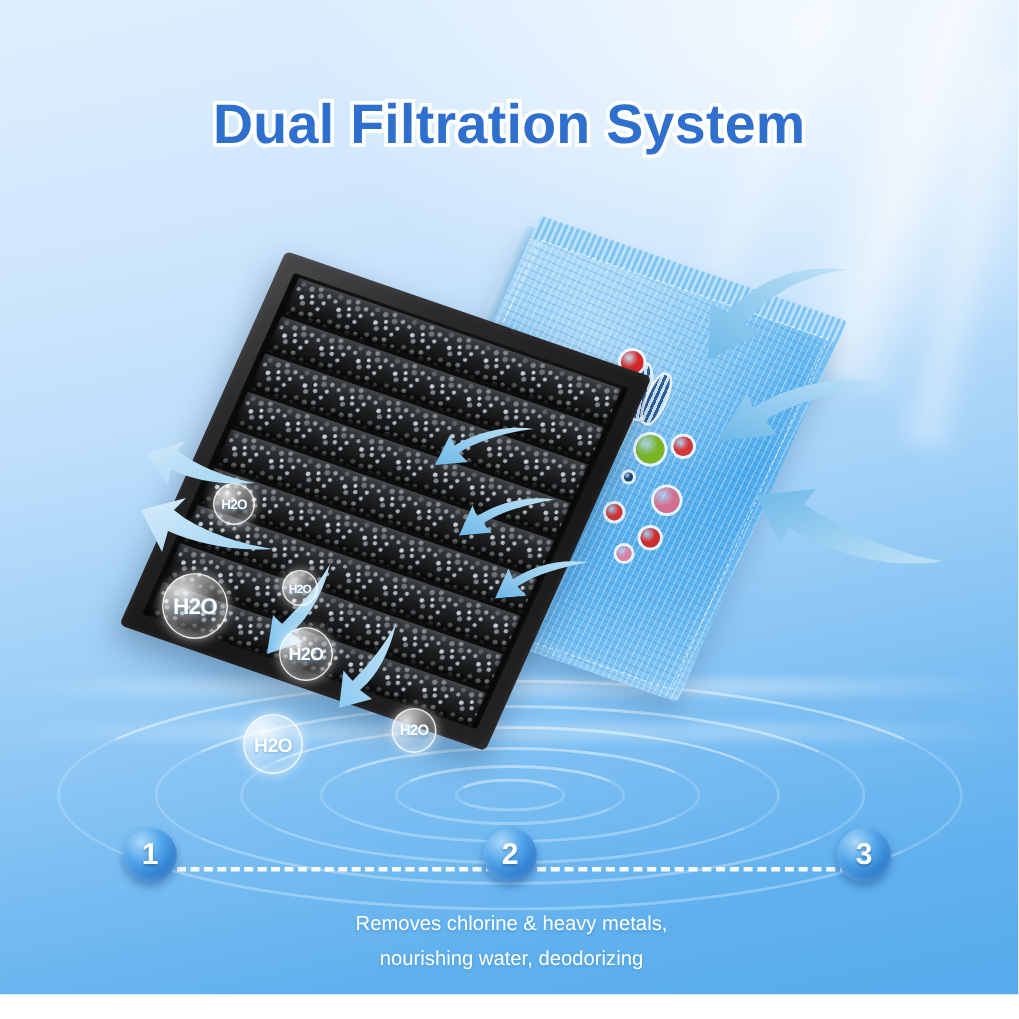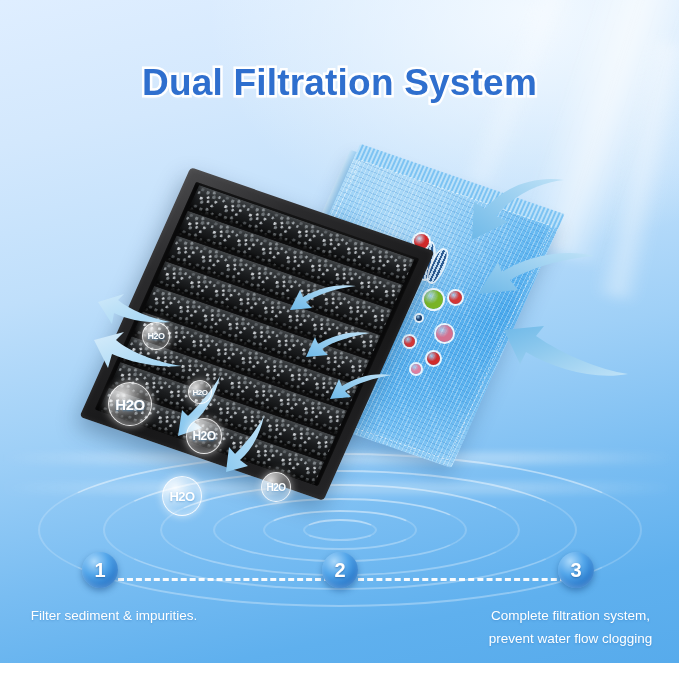--- a/index.html
+++ b/index.html
@@ -351,21 +351,20 @@
       <span>1</span>
     </div>
     <div class="node" style="left:322px;">
       <span>2</span>
     </div>
     <div class="node" style="left:558px;">
       <span>3</span>
     </div>
 
     <div class="caption" style="left:0px;width:228px;">
-      <div>Filter sediment &amp; impurities.</div>
-    </div>
-    <div class="caption" style="left:462px;width:217px;">
-      <div>Complete filtration system,</div>
-      <div>prevent water flow clogging</div>
+    </div>
+    <div class="caption" style="left:225px;width:232px;">
+      <div>Removes chlorine &amp; heavy metals,</div>
+      <div>nourishing water, deodorizing</div>
     </div>
   </div>
 
 </div>
 
 </body></html>

